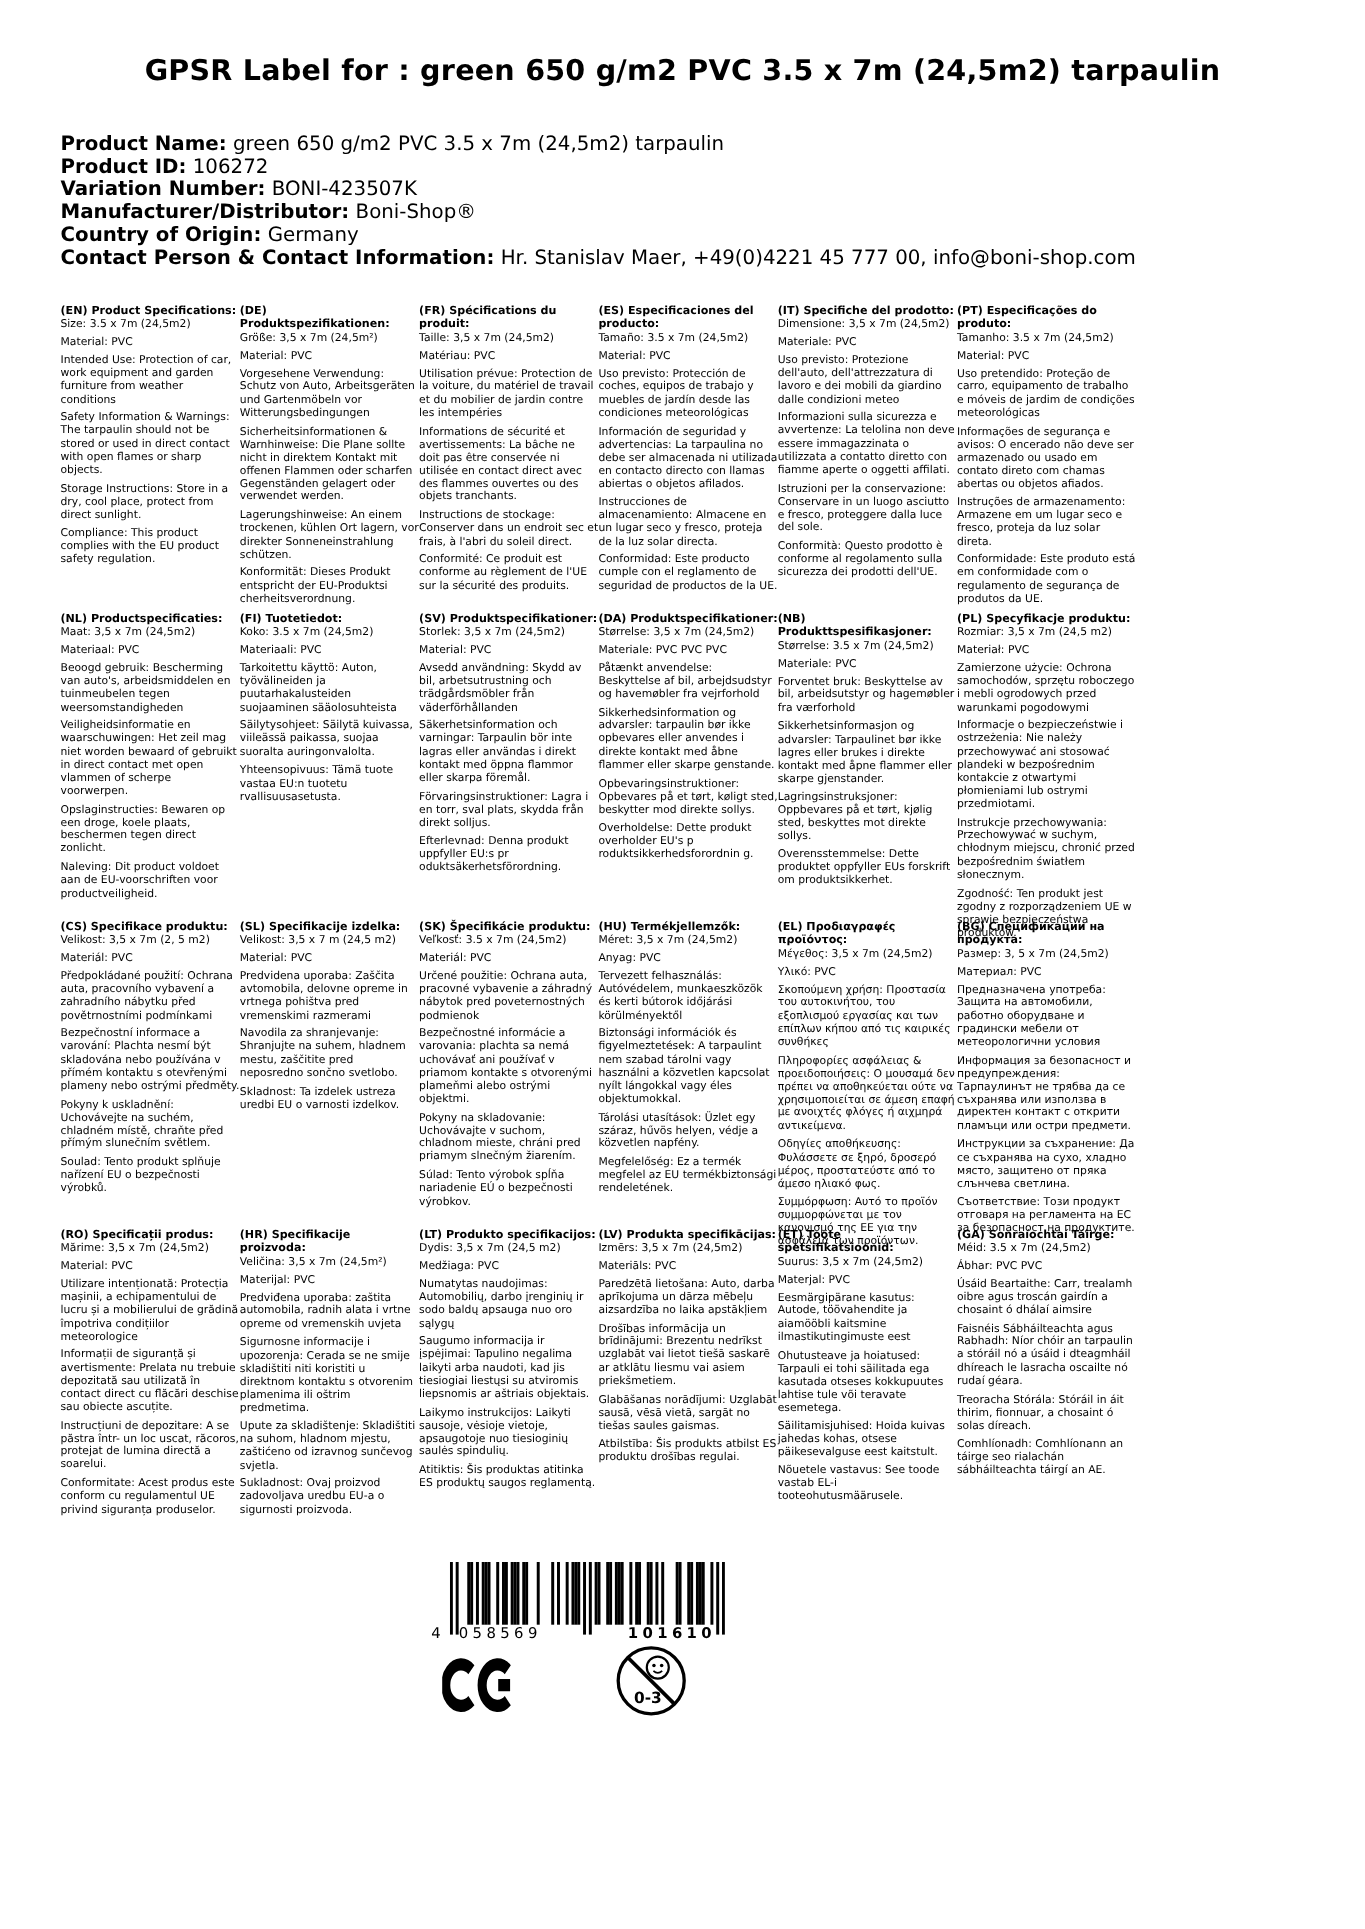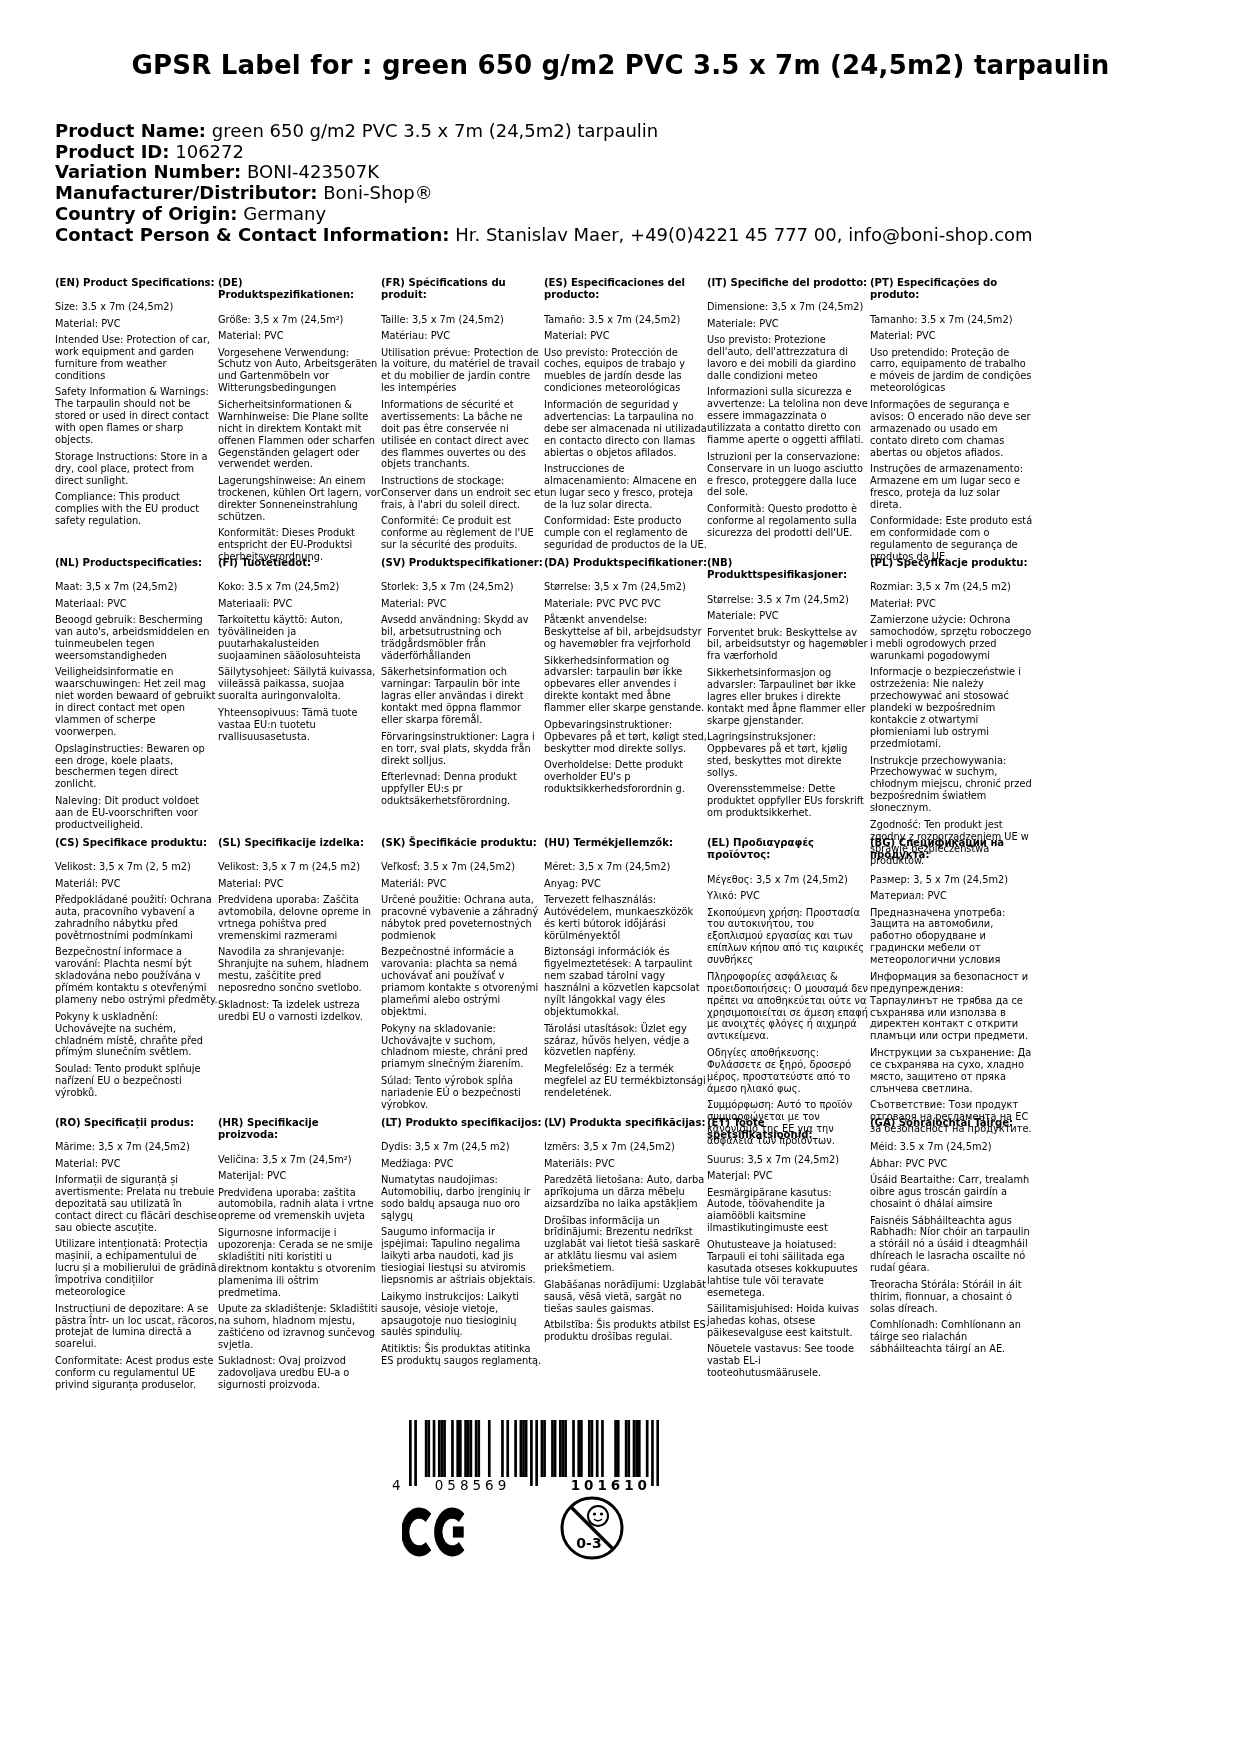--- a/index.html
+++ b/index.html
@@ -18,27 +18,27 @@
   .pi-value { font-weight:normal; }
 
   .lang-grid {
     position:absolute; left:55px; top:277px;
     display:grid; grid-template-columns:repeat(6,163px); 
     grid-template-rows:repeat(4,280px);
   }
   .lang-block { font-size:9.8px; line-height:1.22; }
   .lb-header { font-weight:bold; font-size:10.1px; margin:0; padding:0; }
   .lb-p { margin:4.5px 0 0 0; }
-  .lb-header + .lb-p { margin-top:12px; }
+  .lb-header + .lb-p { margin-top:0; }
 
   .barcode-area { position:absolute; left:392px; top:1420px; width:280px; height:100px; }
   .barcode-area svg { position:absolute; left:17px; top:0; }
   .bc-num { position:absolute; top:57px; font-size:13.5px; letter-spacing:4px; font-weight:normal; }
   .bc-first { left:0; letter-spacing:0; }
-  .bc-left  { left:25px;  width:111px; text-align:center; }
+  .bc-left  { left:25px;  width:111px; }
   .bc-right { left:148px; width:111px; text-align:right;font-weight:bold; }
 
   .ce-mark { position:absolute; left:402px; top:1502px; width:70px; height:60px; }
   .age-warning { position:absolute; left:556px; top:1492px; width:72px; height:72px; }
 </style>
 </head>
 <body>
 
 <div class="title">GPSR Label for : green 650 g/m2 PVC 3.5 x 7m (24,5m2) tarpaulin</div>
 
@@ -250,22 +250,22 @@
       <p class="lb-p">Предназначена употреба: Защита на автомобили, работно оборудване и градински мебели от метеорологични условия</p>
       <p class="lb-p">Информация за безопасност и предупреждения: Тарпаулинът не трябва да се съхранява или използва в директен контакт с открити пламъци или остри предмети.</p>
       <p class="lb-p">Инструкции за съхранение: Да се съхранява на сухо, хладно място, защитено от пряка слънчева светлина.</p>
       <p class="lb-p">Съответствие: Този продукт отговаря на регламента на ЕС за безопасност на продуктите.</p>
     </div>
 
   <div class="lang-block">
     <h3 class="lb-header">(RO) Specificații produs:</h3>
   <p class="lb-p">Mărime: 3,5 x 7m (24,5m2)</p>
       <p class="lb-p">Material: PVC</p>
+      <p class="lb-p">Utilizare intenționată: Protecția mașinii, a echipamentului de lucru și a mobilierului de grădină împotriva condițiilor meteorologice</p>
       <p class="lb-p">Informații de siguranță și avertismente: Prelata nu trebuie depozitată sau utilizată în contact direct cu flăcări deschise sau obiecte ascuțite.</p>
-      <p class="lb-p">Utilizare intenționată: Protecția mașinii, a echipamentului de lucru și a mobilierului de grădină împotriva condițiilor meteorologice</p>
       <p class="lb-p">Instrucțiuni de depozitare: A se păstra într- un loc uscat, răcoros, protejat de lumina directă a soarelui.</p>
       <p class="lb-p">Conformitate: Acest produs este conform cu regulamentul UE privind siguranța produselor.</p>
     </div>
 
   <div class="lang-block">
     <h3 class="lb-header">(HR) Specifikacije proizvoda:</h3>
   <p class="lb-p">Veličina: 3,5 x 7m (24,5m²)</p>
       <p class="lb-p">Materijal: PVC</p>
       <p class="lb-p">Predviđena uporaba: zaštita automobila, radnih alata i vrtne opreme od vremenskih uvjeta</p>
       <p class="lb-p">Sigurnosne informacije i upozorenja: Cerada se ne smije skladištiti niti koristiti u direktnom kontaktu s otvorenim plamenima ili oštrim predmetima.</p>

